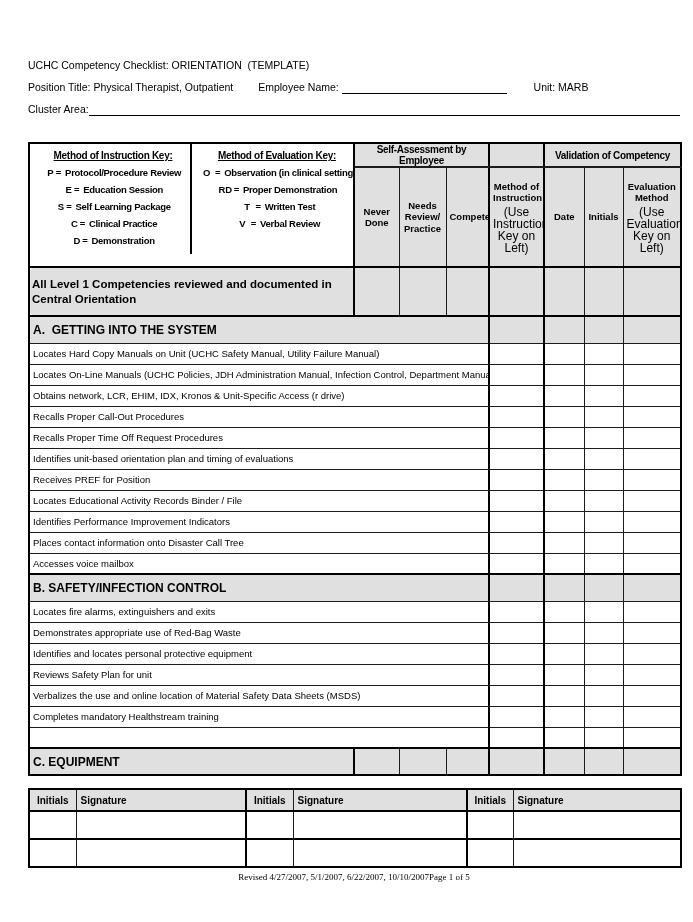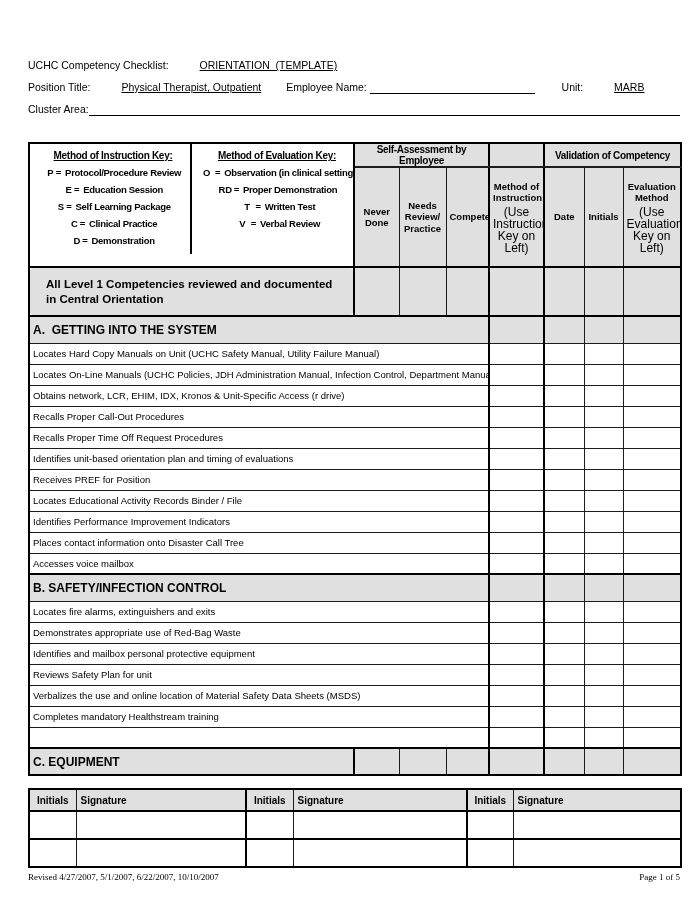--- a/index.html
+++ b/index.html
@@ -3,21 +3,21 @@
 <meta charset="utf-8">
 <style>
   html,body{margin:0;padding:0;background:#fff;}
   body{width:693px;height:922px;font-family:"Liberation Sans",sans-serif;color:#000;overflow:hidden;}
   .page{padding:58px 13px 0 28px;box-sizing:border-box;width:693px;}
 
   
   .doc-header{width:652px;font-size:10.5px;line-height:14px;}
   .hline{margin-bottom:8px;white-space:nowrap;}
   .hline.flexline{display:flex;align-items:flex-end;}
-  .u{text-decoration:underline;margin-left:28px;}
+  .u{}
   .pre{white-space:pre;}
   .blank{display:inline-block;border-bottom:1px solid #000;height:12px;vertical-align:bottom;}
   .grow{flex:1;}
   .lblgap{margin-left:22px;}
   .unitgap{margin-left:24px;text-align:right;}
 
   
   table.main{border-collapse:collapse;table-layout:fixed;width:652px;margin-top:26px;border:2px solid #000;}
   table.main td{border:1px solid #1c1c1c;padding:0 3px;overflow:hidden;box-sizing:border-box;}
   .thick-r{border-right-width:2px !important;border-right-color:#000 !important;}
@@ -34,38 +34,38 @@
   .kitem{white-space:nowrap;}
   .kc{font-weight:bold;display:inline-block;}
   .kbox-i .kc{min-width:11px;}
   .kbox-e .kc{min-width:17px;}
   .ke{font-weight:bold;margin-right:4px;}
 
   tr.subhead td{height:100px;background:#e0e0e0;text-align:center;vertical-align:middle;font-size:9.5px;font-weight:bold;line-height:11.5px;border-bottom-width:2px;border-bottom-color:#000;}
   .colnote{font-weight:normal;font-size:12px;line-height:12px;margin-top:2px;}
 
   tr.lvl1 td{height:49px;background:#e0e0e0;border-bottom-width:2px;border-bottom-color:#000;}
-  tr.lvl1 td.desc{font-weight:bold;font-size:11.5px;line-height:15px;padding:2px 16px;vertical-align:middle;border-radius:7px;}
+  tr.lvl1 td.desc{font-weight:bold;font-size:11.5px;line-height:15px;padding:2px 2px;vertical-align:middle;border-radius:7px;}
 
   tr.section td{height:27px;background:#e0e0e0;}
   td.sech{font-weight:bold;font-size:12px;white-space:pre-wrap;padding-left:5px;vertical-align:middle;}
 
   tr.body td{height:21px;background:#fff;}
   td.bodydesc{font-size:9.5px;padding-left:5px;white-space:nowrap;vertical-align:middle;}
 
   
   table.sig{border-collapse:collapse;table-layout:fixed;width:652px;margin-top:12px;border:2px solid #000;}
   table.sig td{border:1px solid #1c1c1c;font-size:10px;padding:0 4px;box-sizing:border-box;}
   table.sig tr.h td{background:#e0e0e0;font-weight:bold;height:22px;border-bottom-width:2px;border-bottom-color:#000;}
   table.sig td.ini{text-align:center;}
   table.sig td.gsep{border-left-width:2px;border-left-color:#000;}
   table.sig tr.r td{height:28px;border-bottom-width:2px;border-bottom-color:#000;background:#fff;}
 
   
-  .footer{width:652px;display:flex;justify-content:space-between;margin-top:4px;font-family:"Liberation Serif",serif;font-size:9px;}
+  .footer{width:652px;display:flex;justify-content:center;margin-top:4px;font-family:"Liberation Serif",serif;font-size:9px;}
 </style>
 </head>
 <body>
 
 <div class="page">
 
   <div class="doc-header">
     <div class="hline">
       <span>UCHC Competency Checklist:</span>
       <span class="u pre">ORIENTATION  (TEMPLATE)</span>
@@ -250,21 +250,21 @@
           <td></td>
         </tr>
         <tr class="body">
           <td class="bodydesc thick-r" colspan="4">Demonstrates appropriate use of Red-Bag Waste</td>
           <td class="thick-r"></td>
           <td></td>
           <td></td>
           <td></td>
         </tr>
         <tr class="body">
-          <td class="bodydesc thick-r" colspan="4">Identifies and mailbox personal protective equipment</td>
+          <td class="bodydesc thick-r" colspan="4">Identifies and locates personal protective equipment</td>
           <td class="thick-r"></td>
           <td></td>
           <td></td>
           <td></td>
         </tr>
         <tr class="body">
           <td class="bodydesc thick-r" colspan="4">Reviews Safety Plan for unit</td>
           <td class="thick-r"></td>
           <td></td>
           <td></td>

